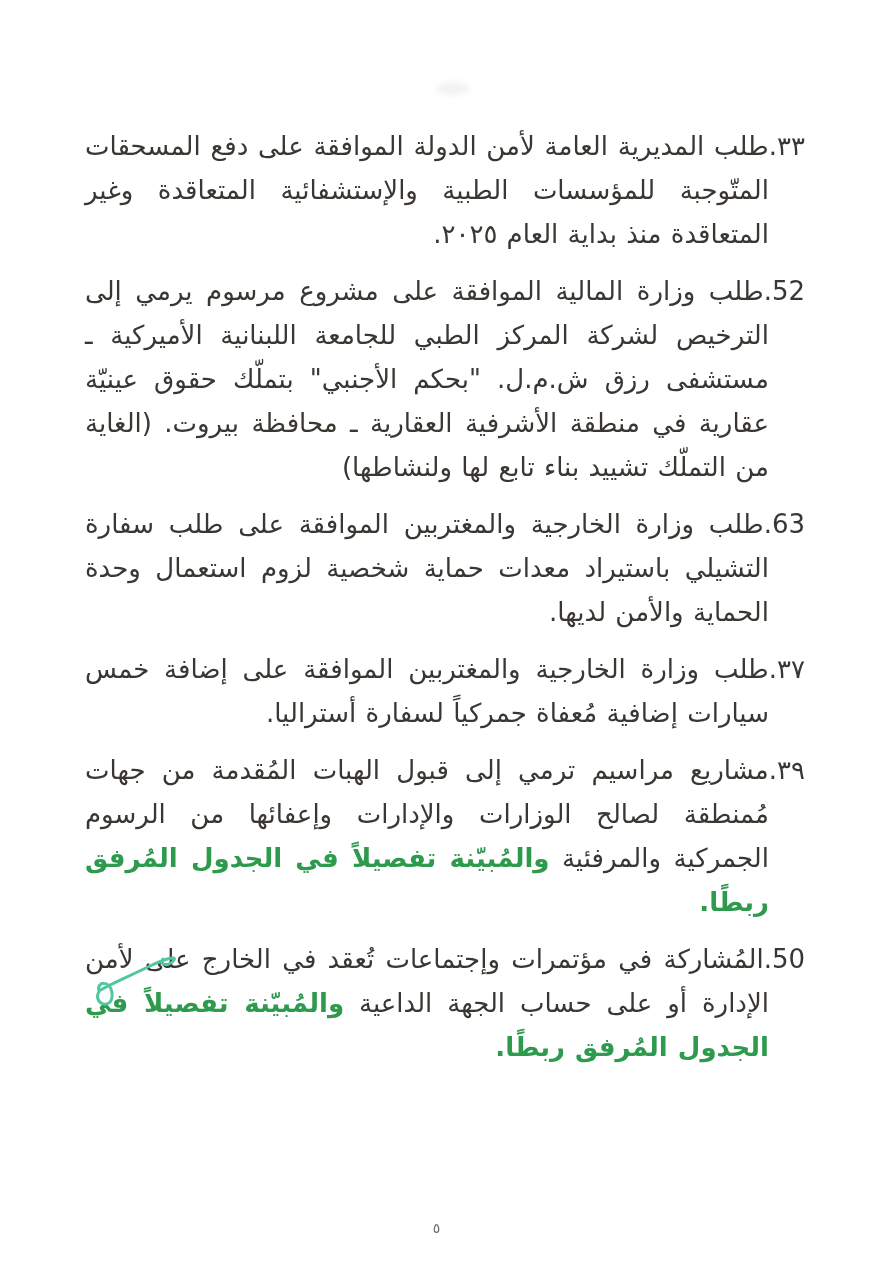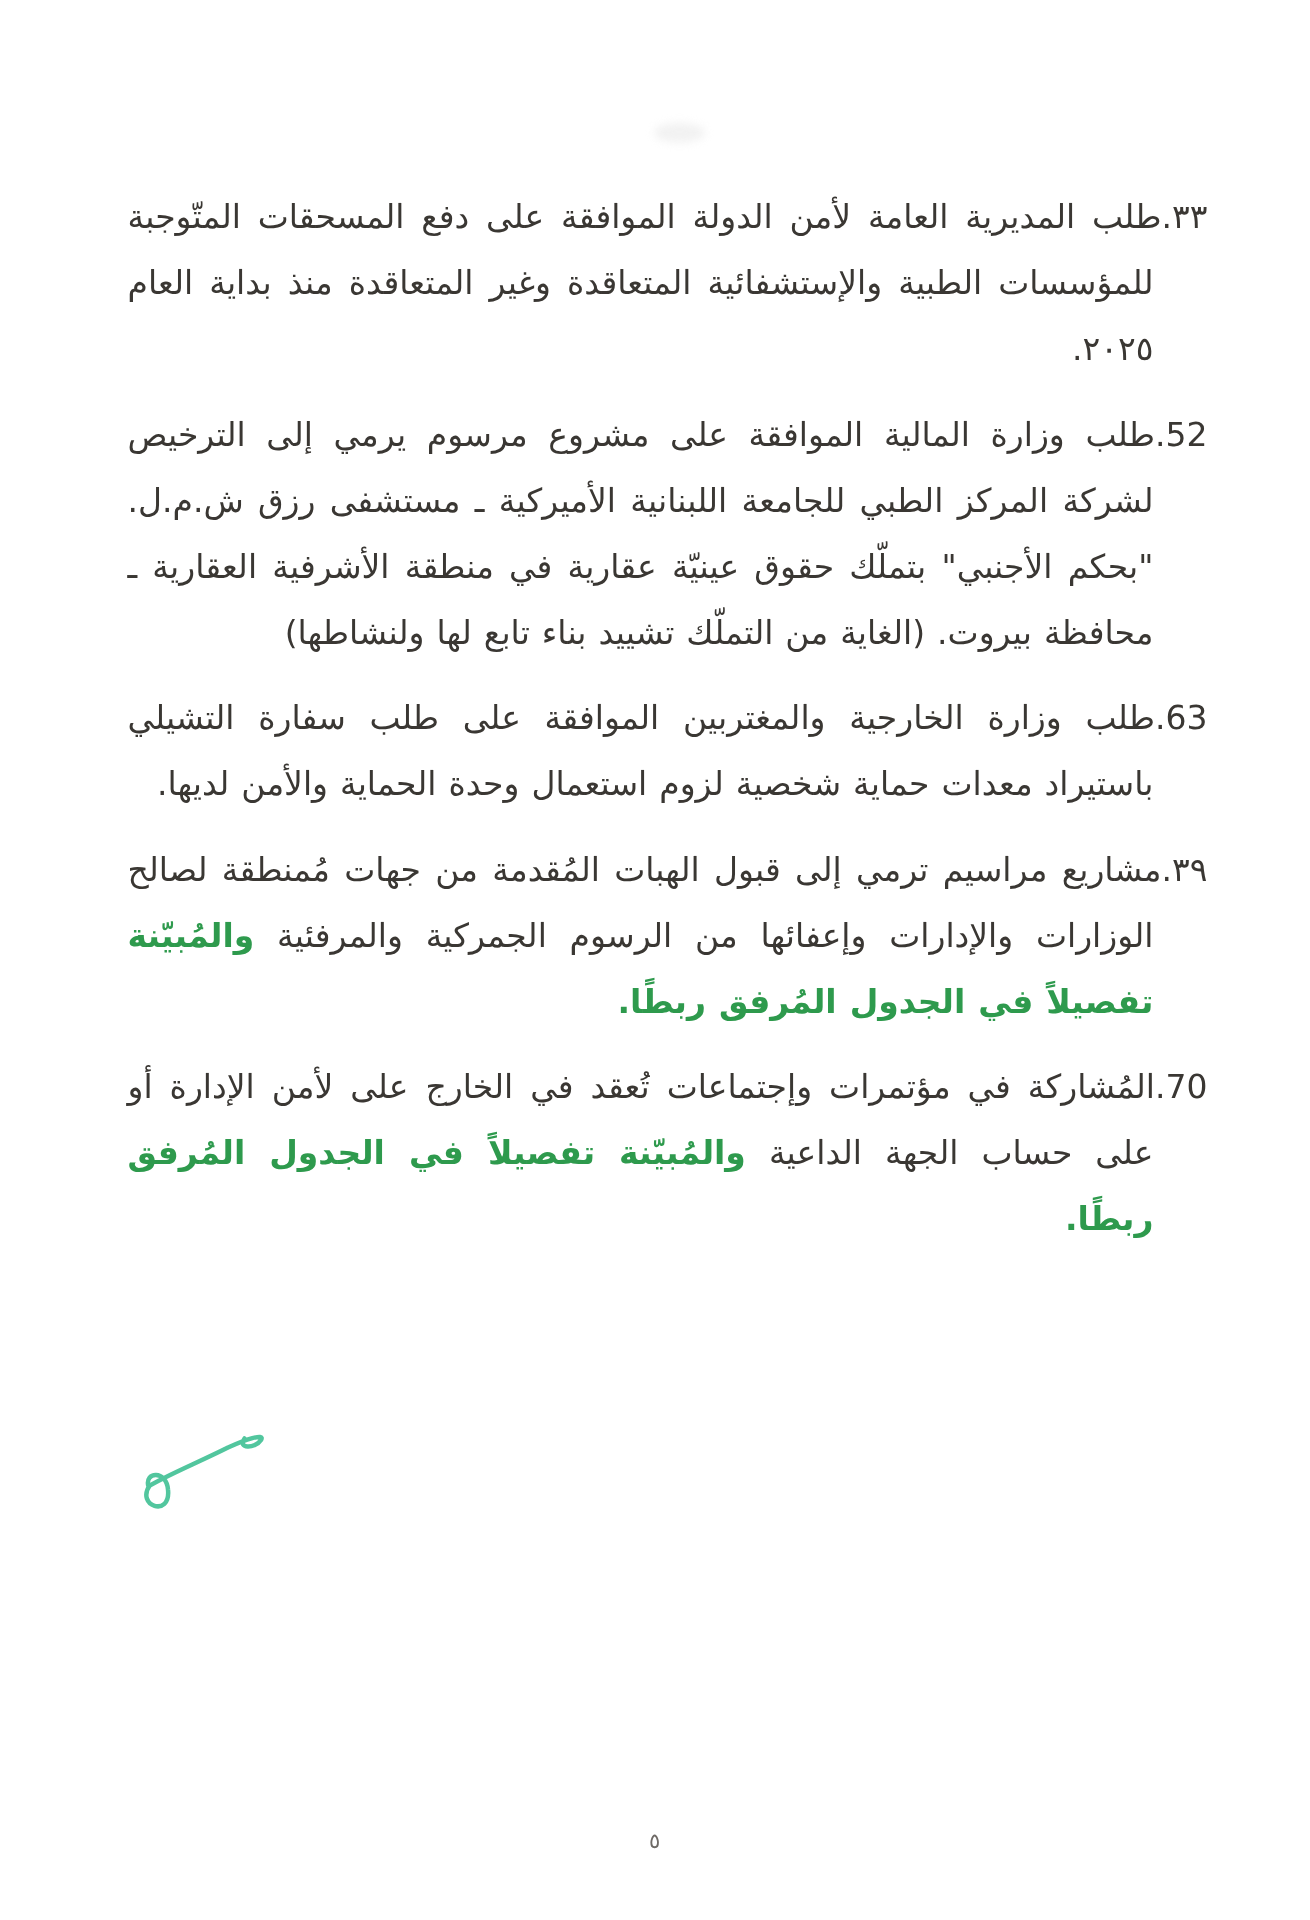--- a/index.html
+++ b/index.html
@@ -22,21 +22,21 @@
   }
   .content {
     position: absolute;
     top: 124px;
     right: 68px;
     width: 720px;
     direction: rtl;
   }
   .agenda-item {
     margin: 0 0 13px 0;
-    font-size: 22px;
+    font-size: 26px;
     line-height: 44px;
     color: var(--text, #3a3733);
     text-align: justify;
     text-justify: inter-word;
     padding-right: 36px;
     text-indent: -36px;
     word-spacing: 1px;
   }
   .item-number { white-space: nowrap; }
   .highlight-green {
@@ -76,25 +76,26 @@
 
   <div class="content">
 
     <p class="agenda-item"><span class="item-number">٣٣.</span><span>طلب المديرية العامة لأمن الدولة الموافقة على دفع المسحقات المتّوجبة للمؤسسات الطبية والإستشفائية المتعاقدة وغير المتعاقدة منذ بداية العام ٢٠٢٥.</span></p>
 
     <p class="agenda-item"><span class="item-number">52.</span><span>طلب وزارة المالية الموافقة على مشروع مرسوم يرمي إلى الترخيص لشركة المركز الطبي للجامعة اللبنانية الأميركية ـ مستشفى رزق ش.م.ل. "بحكم الأجنبي" بتملّك حقوق عينيّة عقارية في منطقة الأشرفية العقارية ـ محافظة بيروت. (الغاية من التملّك تشييد بناء تابع لها ولنشاطها)</span></p>
 
     <p class="agenda-item"><span class="item-number">63.</span><span>طلب وزارة الخارجية والمغتربين الموافقة على طلب سفارة التشيلي باستيراد معدات حماية شخصية لزوم استعمال وحدة الحماية والأمن لديها.</span></p>
 
 
+    <p class="agenda-item"><span class="item-number">٣٧.</span><span>طلب وزارة الخارجية والمغتربين الموافقة على إضافة خمس سيارات إضافية مُعفاة جمركياً لسفارة أستراليا.</span></p>
 
 
     <p class="agenda-item"><span class="item-number">٣٩.</span><span>مشاريع مراسيم ترمي إلى قبول الهبات المُقدمة من جهات مُمنطقة لصالح الوزارات والإدارات وإعفائها من الرسوم الجمركية والمرفئية </span><span class="highlight-green">والمُبيّنة تفصيلاً في الجدول المُرفق ربطًا.</span></p>
 
-    <p class="agenda-item"><span class="item-number">70.</span><span>المُشاركة في مؤتمرات وإجتماعات تُعقد في الخارج على لأمن الإدارة أو على حساب الجهة الداعية </span><span class="highlight-green">والمُبيّنة تفصيلاً في الجدول المُرفق ربطًا.</span></p>
+    <p class="agenda-item"><span class="item-number">50.</span><span>المُشاركة في مؤتمرات وإجتماعات تُعقد في الخارج على لأمن الإدارة أو على حساب الجهة الداعية </span><span class="highlight-green">والمُبيّنة تفصيلاً في الجدول المُرفق ربطًا.</span></p>
 
   </div>
 
   <svg class="signature" viewBox="0 0 100 72" aria-hidden="true">
     <path d="M14 44 C4 58 28 66 26 47 C25 34 10 35 13 45 C22 39 46 29 66 19 C77 14 91 9 88 14 C84 20 72 20 77 13"></path>
   </svg>
 
   <div class="page-number">٥</div>
 
 </div>

